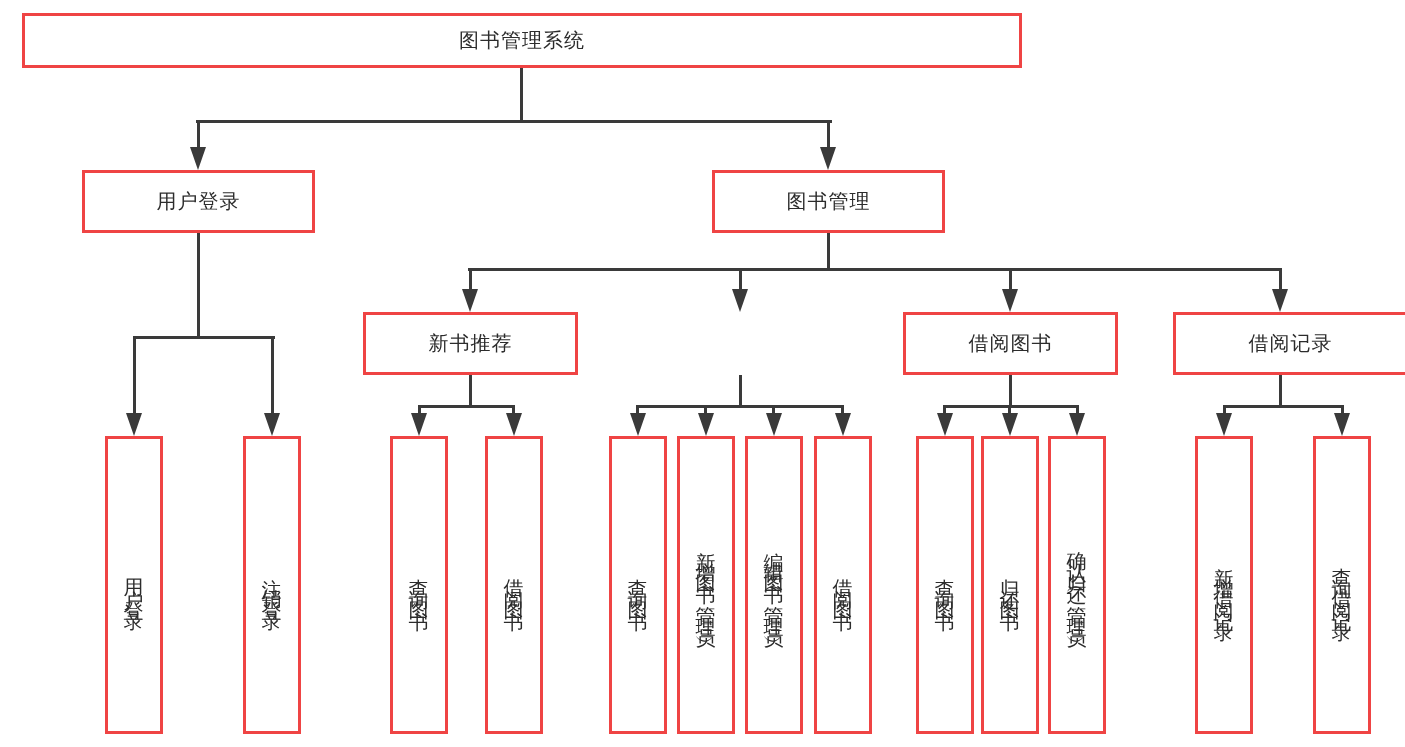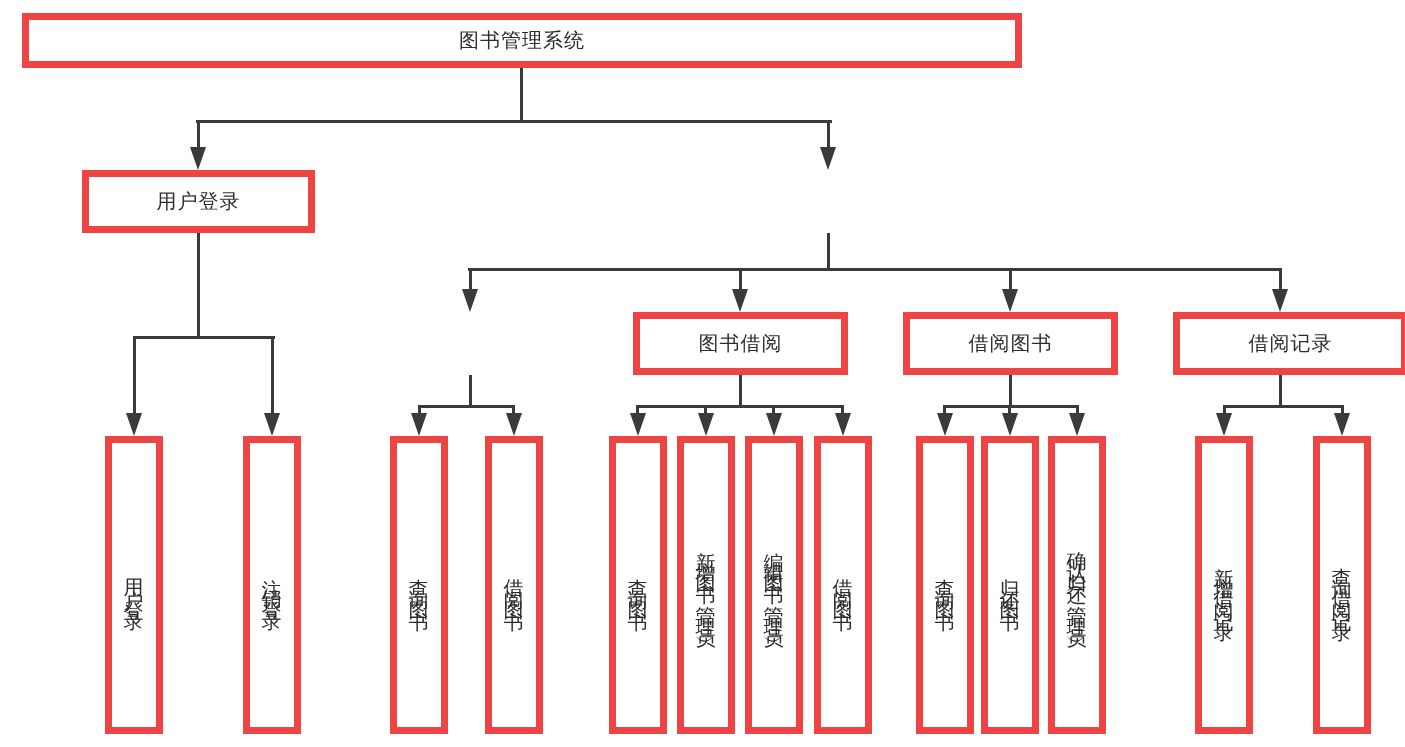--- a/index.html
+++ b/index.html
@@ -6,21 +6,21 @@
   #canvas{
     position:relative;
     width:1405px;height:747px;
     background:#ffffff;
     font-family:"Liberation Sans", sans-serif;
     overflow:hidden;
   }
   .box{
     position:absolute;
     box-sizing:border-box;
-    border:7px solid #ef4444;
+    border:3px solid #ef4444;
     background:#ffffff;
     display:flex;
     align-items:center;
     justify-content:center;
     color:#2c2c2c;
     font-size:20px;
     letter-spacing:1px;
   }
   .leaf .vtext{
     writing-mode:vertical-rl;
@@ -56,25 +56,28 @@
 <div id="canvas">
 
   <div class="box" style="left:22px;top:13px;width:1000px;height:55px">
     <span>图书管理系统</span>
   </div>
 
   <div class="box" style="left:82px;top:170px;width:233px;height:63px">
     <span>用户登录</span>
   </div>
 
+  <div class="box" style="left:712px;top:170px;width:233px;height:63px">
+    <span>图书管理</span>
+  </div>
 
+  <div class="box" style="left:363px;top:312px;width:215px;height:63px">
+    <span>新书推荐</span>
+  </div>
 
-  <div class="box" style="left:633px;top:312px;width:215px;height:63px">
-    <span>图书借阅</span>
-  </div>
 
   <div class="box" style="left:903px;top:312px;width:215px;height:63px">
     <span>借阅图书</span>
   </div>
 
   <div class="box" style="left:1173px;top:312px;width:235px;height:63px">
     <span>借阅记录</span>
   </div>
 
   <div class="box leaf" style="left:105px;top:436px;width:58px;height:298px">

